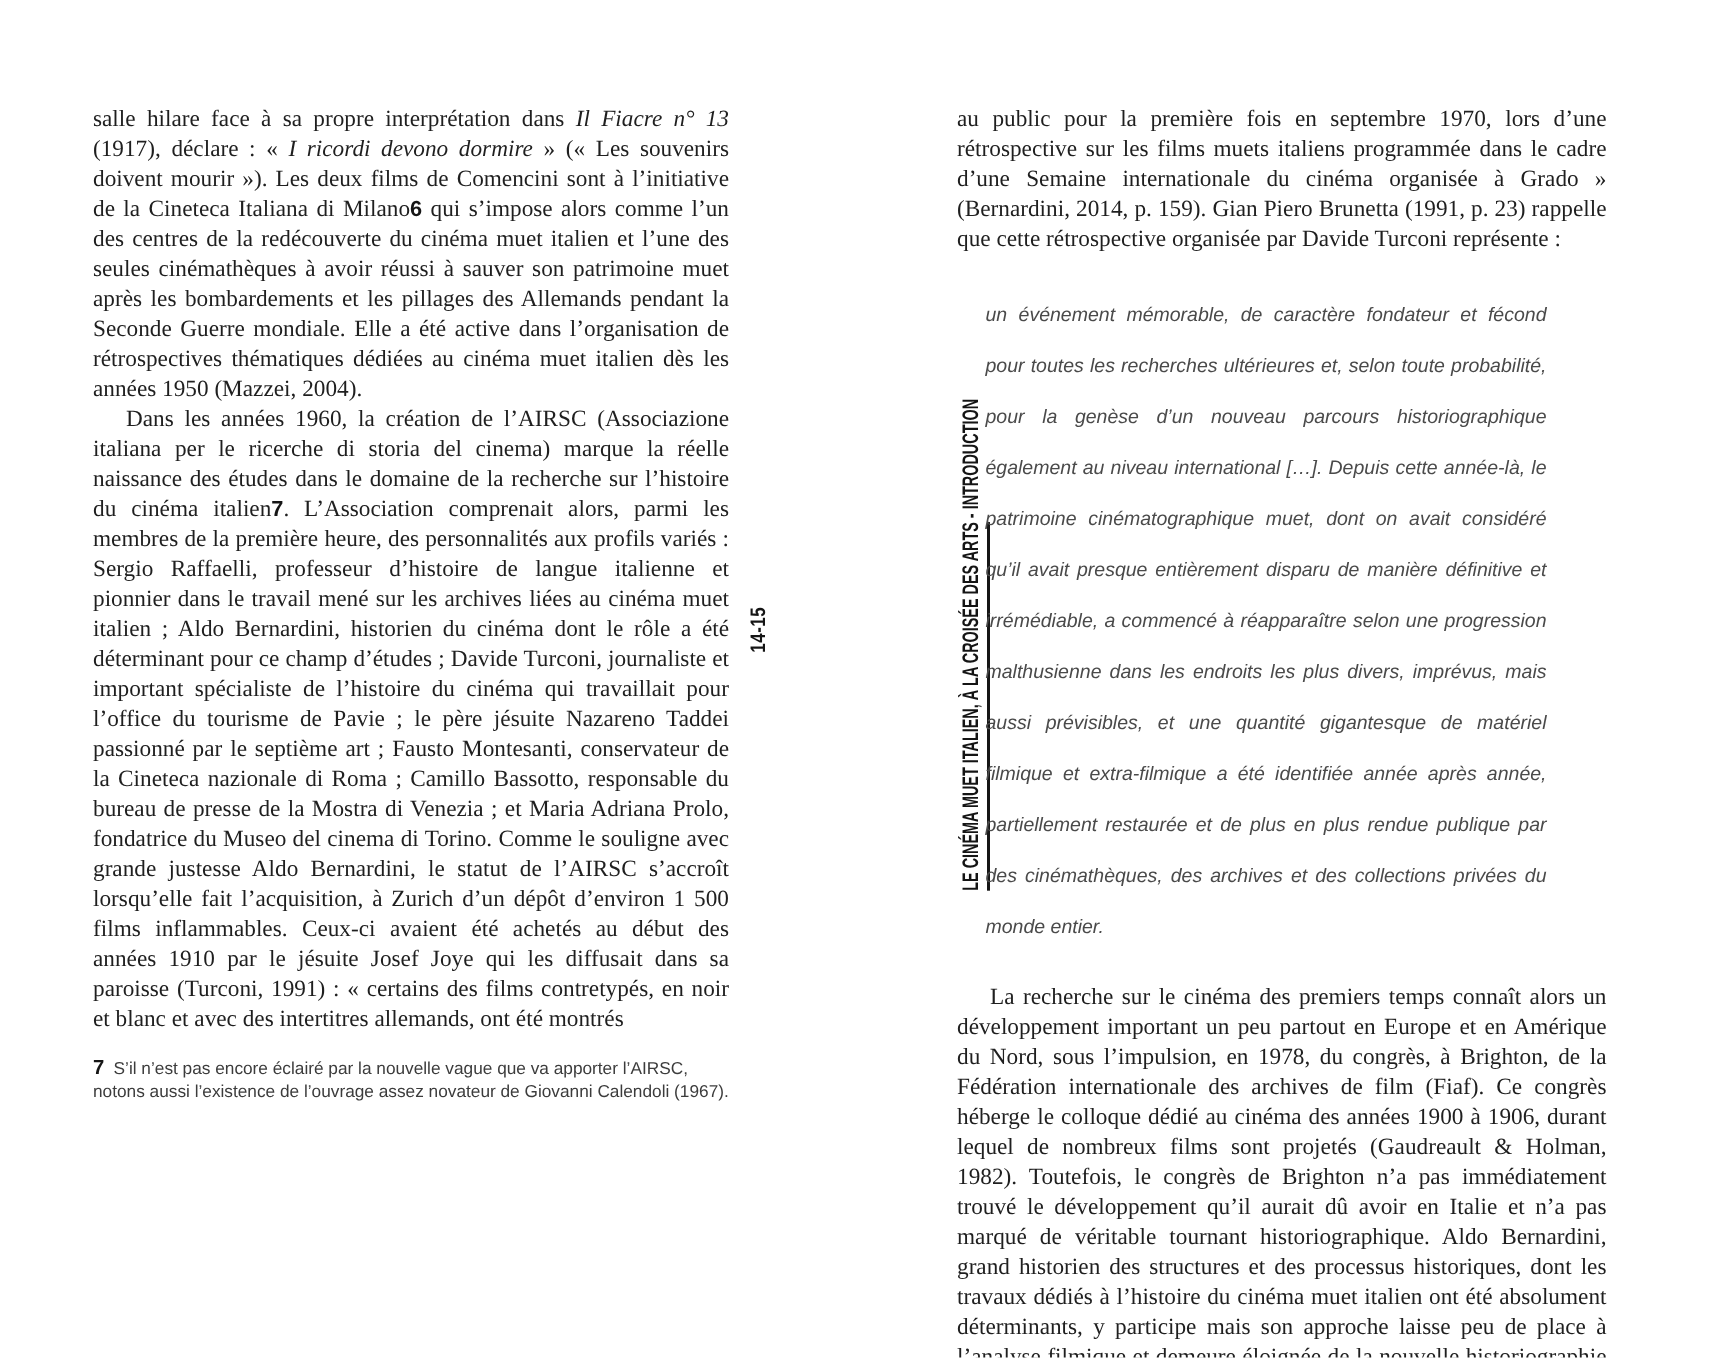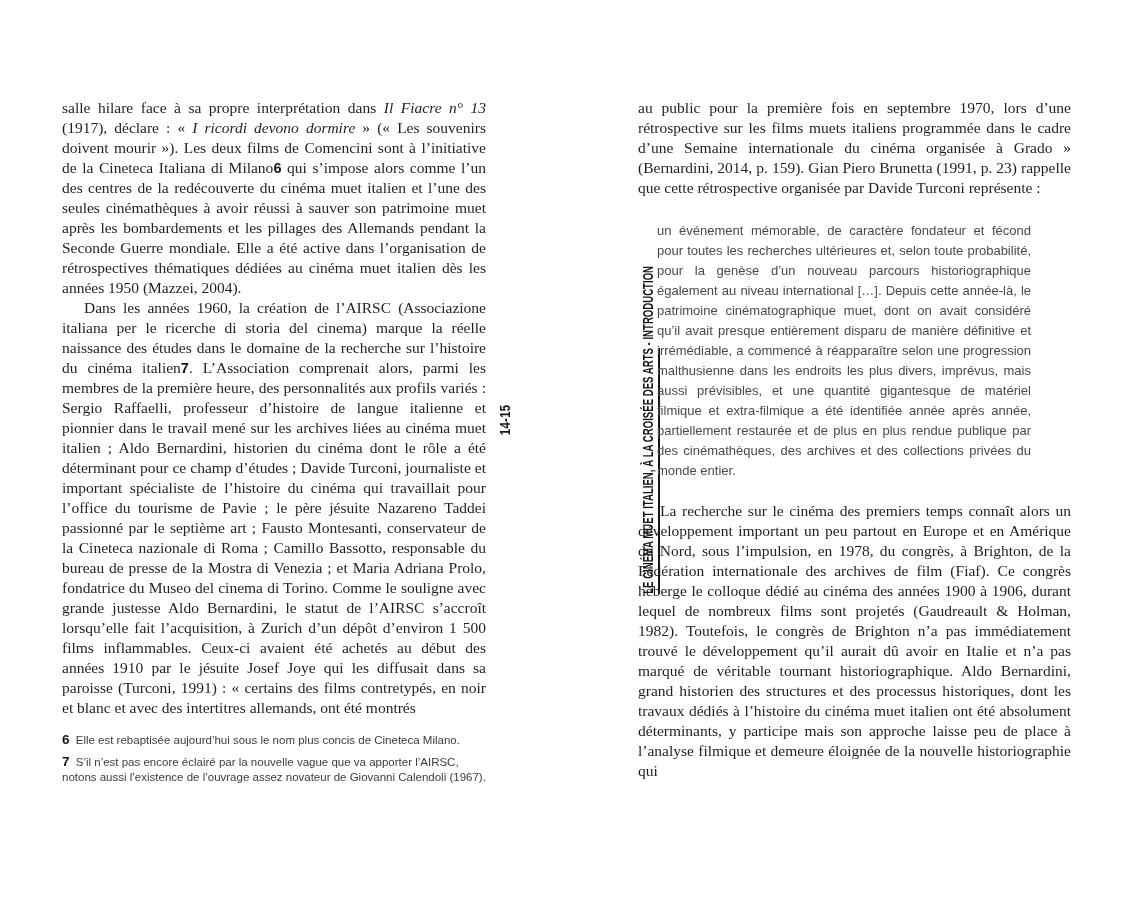--- a/index.html
+++ b/index.html
@@ -3,36 +3,37 @@
 <meta charset="utf-8">
 <style>
   html, body { margin:0; padding:0; background:#ffffff; }
   body {
     width:1147px; height:905px; position:relative; overflow:hidden;
     font-family:"Liberation Serif", serif;
   }
   .page-col {
     position:absolute; top:70px;
     font-size:15.5px; line-height:20px; color:#1f1f1f;
-    text-align:justify; hyphens:auto;margin-top:28px; -webkit-hyphens:auto;
+    text-align:justify; hyphens:auto; -webkit-hyphens:auto;
   }
   #left-col  { left:62px;  width:424px; }
   #right-col { left:638px; width:433px; }
   .para { margin:0; }
   .para.indent { text-indent:22px; }
   .em { font-style:italic; }
   .fnmark {
     font-family:"Liberation Sans", sans-serif; font-weight:700;
     font-size:14.5px; color:#161616;
   }
   .blockquote {
     margin:23px 40px 20px 19px;
     font-family:"Liberation Sans", sans-serif;
-    font-size:13px; line-height:20px; color:#4a4a4a;
+    font-size:13px; line-height:34px; color:#4a4a4a;
     text-align:justify;
+    font-style:italic;
   }
   .footnotes {
     margin-top:14px;
     font-family:"Liberation Sans", sans-serif;
     font-size:11.5px; line-height:15px; color:#3c3c3c;
     text-align:left;
   }
   .footnote { margin:0 0 6px 0; }
   .fnnum {
     font-weight:700; font-size:13.5px; color:#161616;
@@ -52,21 +53,20 @@
 </style>
 </head>
 <body>
 
 <div id="left-col" class="page-col">
   <div>
       <p class="para"><span>salle hilare face à sa propre interprétation dans </span><span class="em">Il Fiacre n° 13</span><span> (1917), déclare : « </span><span class="em">I ricordi devono dormire</span><span> » (« Les souvenirs doivent mourir »). Les deux films de Comencini sont à l’initiative de la Cineteca Italiana di Milano</span><span class="fnmark">6</span><span> qui s’impose alors comme l’un des centres de la redécouverte du cinéma muet italien et l’une des seules cinémathèques à avoir réussi à sauver son patrimoine muet après les bombardements et les pillages des Allemands pendant la Seconde Guerre mondiale. Elle a été active dans l’organisation de rétrospectives thématiques dédiées au cinéma muet italien dès les années 1950 (Mazzei, 2004).</span></p>
       <p class="para indent"><span>Dans les années 1960, la création de l’AIRSC (Associazione italiana per le ricerche di storia del cinema) marque la réelle naissance des études dans le domaine de la recherche sur l’histoire du cinéma italien</span><span class="fnmark">7</span><span>. L’Association comprenait alors, parmi les membres de la première heure, des personnalités aux profils variés : Sergio Raffaelli, professeur d’histoire de langue italienne et pionnier dans le travail mené sur les archives liées au cinéma muet italien ; Aldo Bernardini, historien du cinéma dont le rôle a été déterminant pour ce champ d’études ; Davide Turconi, journaliste et important spécialiste de l’histoire du cinéma qui travaillait pour l’office du tourisme de Pavie ; le père jésuite Nazareno Taddei passionné par le septième art ; Fausto Montesanti, conservateur de la Cineteca nazionale di Roma ; Camillo Bassotto, responsable du bureau de presse de la Mostra di Venezia ; et Maria Adriana Prolo, fondatrice du Museo del cinema di Torino. Comme le souligne avec grande justesse Aldo Bernardini, le statut de l’AIRSC s’accroît lorsqu’elle fait l’acquisition, à Zurich d’un dépôt d’environ 1 500 films inflammables. Ceux-ci avaient été achetés au début des années 1910 par le jésuite Josef Joye qui les diffusait dans sa paroisse (Turconi, 1991) : « certains des films contretypés, en noir et blanc et avec des intertitres allemands, ont été montrés</span></p>
     </div>
   <div class="footnotes">
-      <p class="footnote"><span class="fnnum">6</span><span> Elle est rebaptisée aujourd’hui sous le nom plus concis de Cineteca Milano.</span></p>
       <p class="footnote"><span class="fnnum">7</span><span> S’il n’est pas encore éclairé par la nouvelle vague que va apporter l’AIRSC, notons aussi l’existence de l’ouvrage assez novateur de Giovanni Calendoli (1967).</span></p>
     </div>
 </div>
 
 <div id="page-num" class="rotated">
   <span class="squeeze-num">14-15</span>
 </div>
 
 <div id="running-head" class="rotated">
   <span class="squeeze"><span class="underline-part">LE CINÉMA MUET ITALIEN, À LA CROISÉE DES ARTS</span><span> - INTRODUCTION</span></span>

